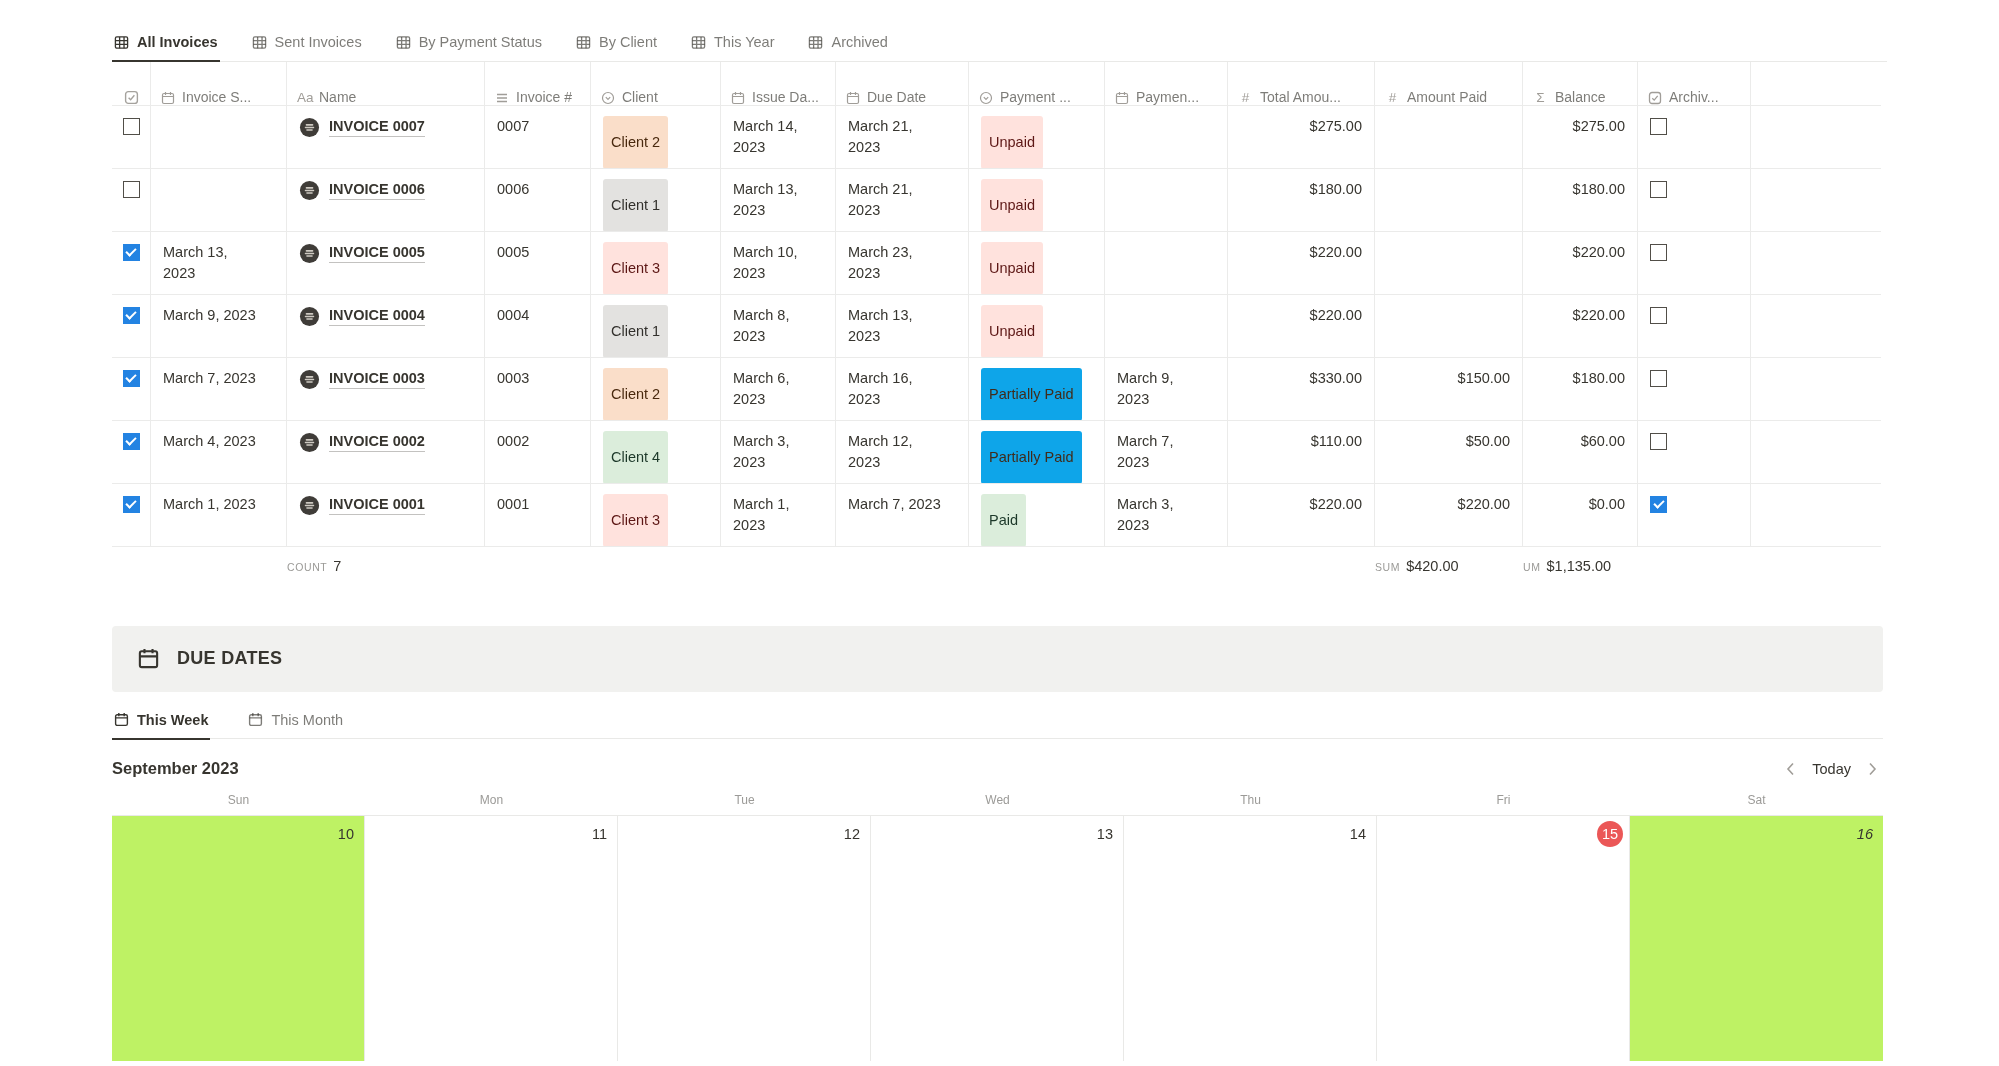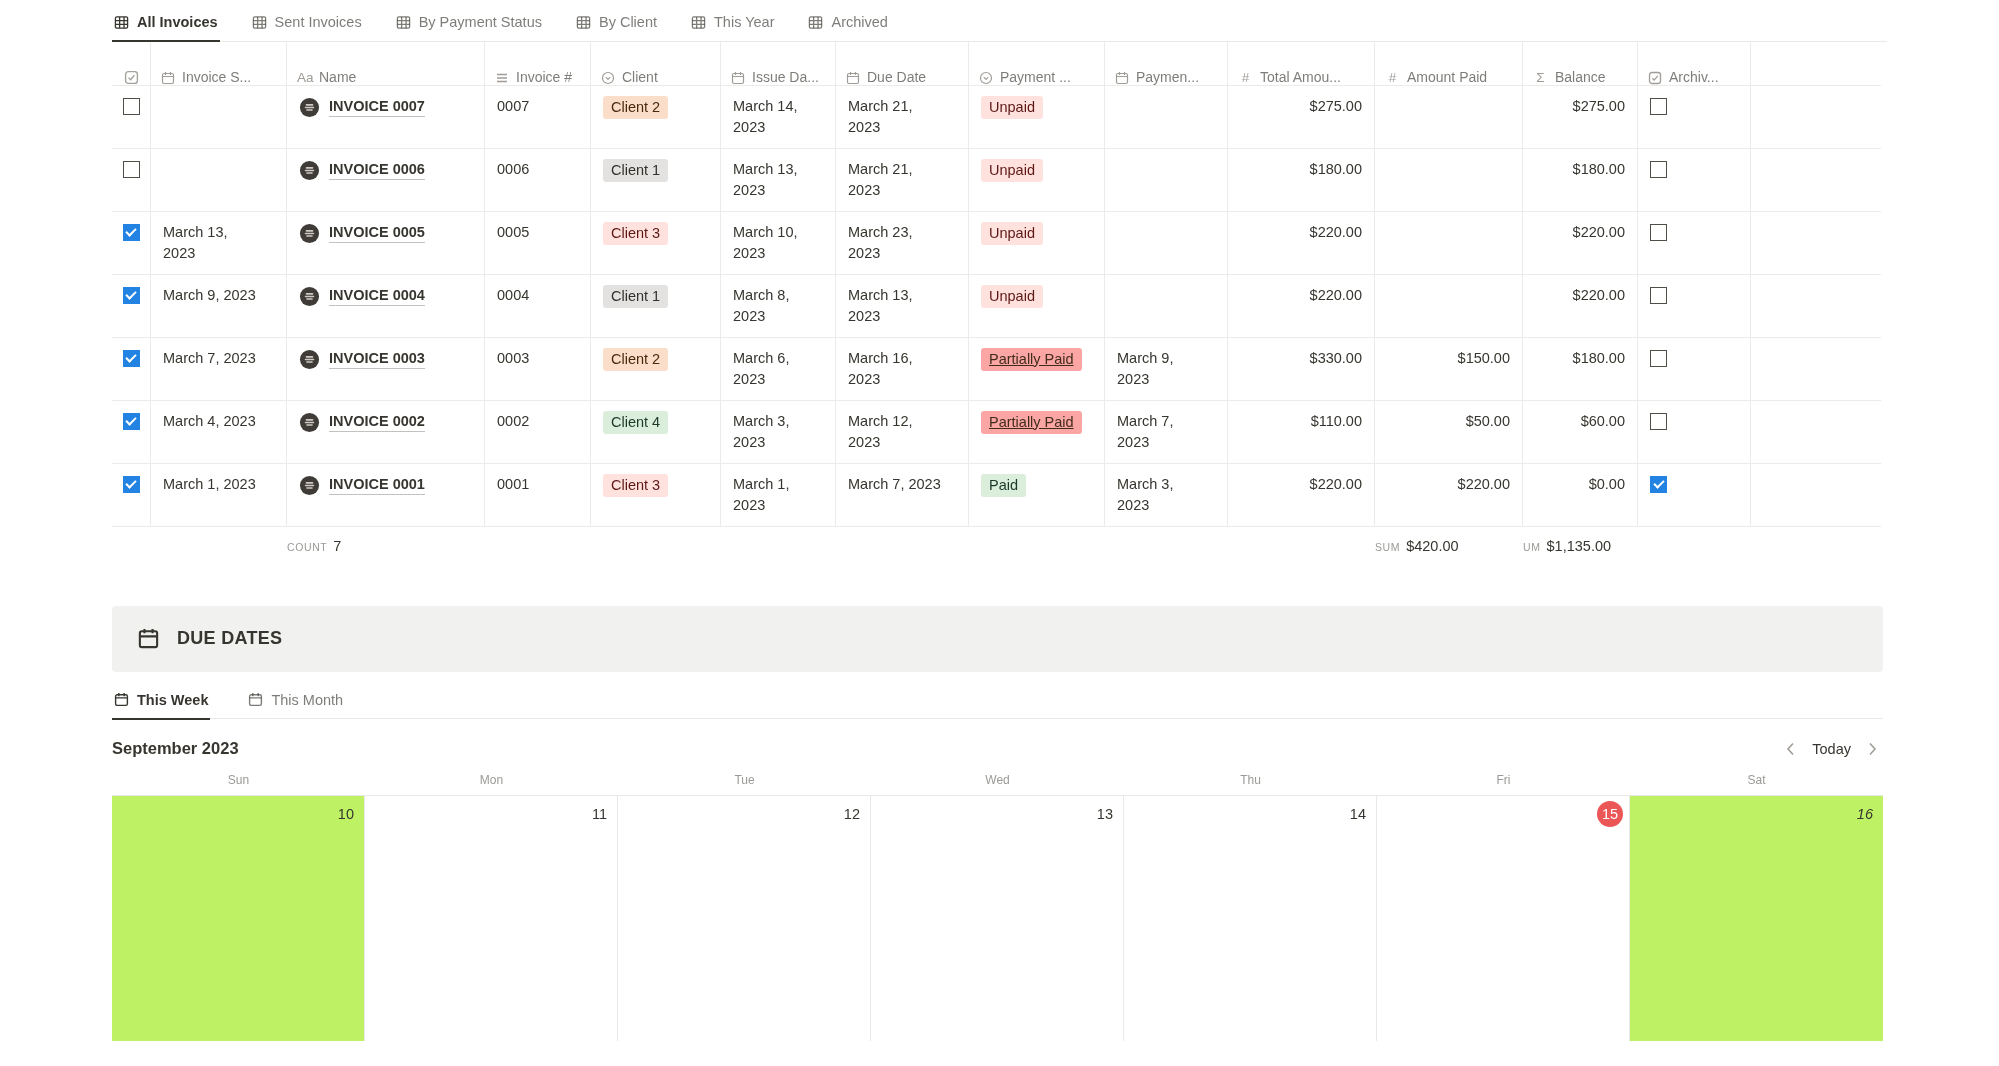--- a/index.html
+++ b/index.html
@@ -8,21 +8,21 @@
   body {
     width:1999px; height:1066px; overflow:hidden;
     background:#ffffff; color:#37352f;
     font-family:"Liberation Sans", sans-serif;
     font-size:14.5px;
   }
   .icon { display:inline-flex; align-items:center; justify-content:center; flex:none; }
 
   
   .viewtabs {
-    margin-left:112px; width:1775px; padding-top:6px;
+    margin-left:112px; width:1775px; padding-top:26px;
     display:flex; gap:30px; border-bottom:1px solid #e9e9e7;
   }
   .vtab {
     display:flex; align-items:center; gap:8px;
     padding:8px 2px 10px; font-size:14.5px;
     color:rgba(55,53,47,0.65); cursor:pointer; white-space:nowrap;
   }
   .vtab[data-active="true"] {
     color:#37352f; font-weight:700;
     border-bottom:2.5px solid #37352f; margin-bottom:-1.5px;
@@ -53,27 +53,27 @@
 
   .c-sel { display:flex; justify-content:center; padding:12px 0 0; }
   .c-date { padding-right:26px; }
   .c-amount { text-align:right; white-space:nowrap; }
   .c-name { display:flex; gap:9px; align-items:flex-start; padding-top:11px; }
   .pname {
     font-weight:700; white-space:nowrap;
     border-bottom:1px solid rgba(55,53,47,0.3); line-height:19px;
   }
   .badge {
-    display:inline-block; padding:1px 8px; border-radius:3px;
+    display:inline-block; padding:16px 8px; border-radius:3px;
     font-size:14.5px; line-height:21px; white-space:nowrap;
   }
   .badge[data-color="gray"]   { background:#e3e2e0; color:#32302c; }
   .badge[data-color="orange"] { background:#fadec9; color:#49290e; }
   .badge[data-color="red"]    { background:#ffe2dd; color:#5d1715; }
-  .badge[data-color="yellow"] { background:#fca5a5; color:#402c1b;text-decoration:underline; }
+  .badge[data-color="yellow"] { background:#0ea5e9; color:#402c1b; }
   .badge[data-color="green"]  { background:#dbeddb; color:#1c3829; }
 
   .cb {
     width:17px; height:17px; display:inline-block; position:relative;
     border:1.8px solid #514e48; background:#fff; cursor:pointer; flex:none;
   }
   .cb[data-checked="true"] { background:#2383e2; border-color:#2383e2; }
   .cb[data-checked="true"]::after {
     content:""; position:absolute; left:2.8px; top:3.6px;
     width:8px; height:4px;

